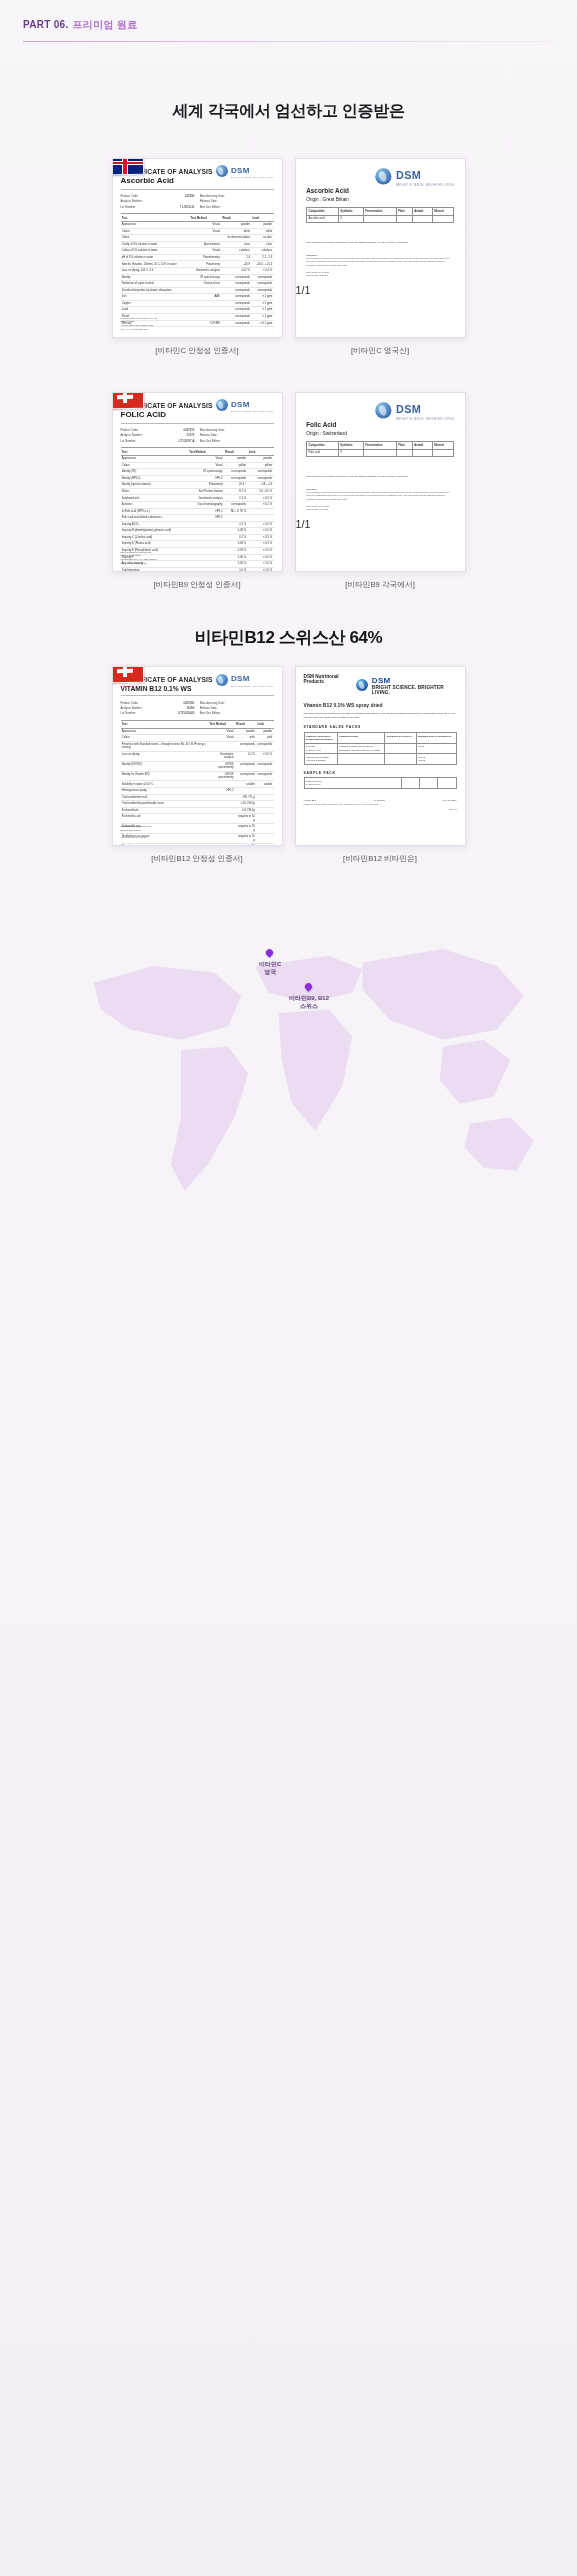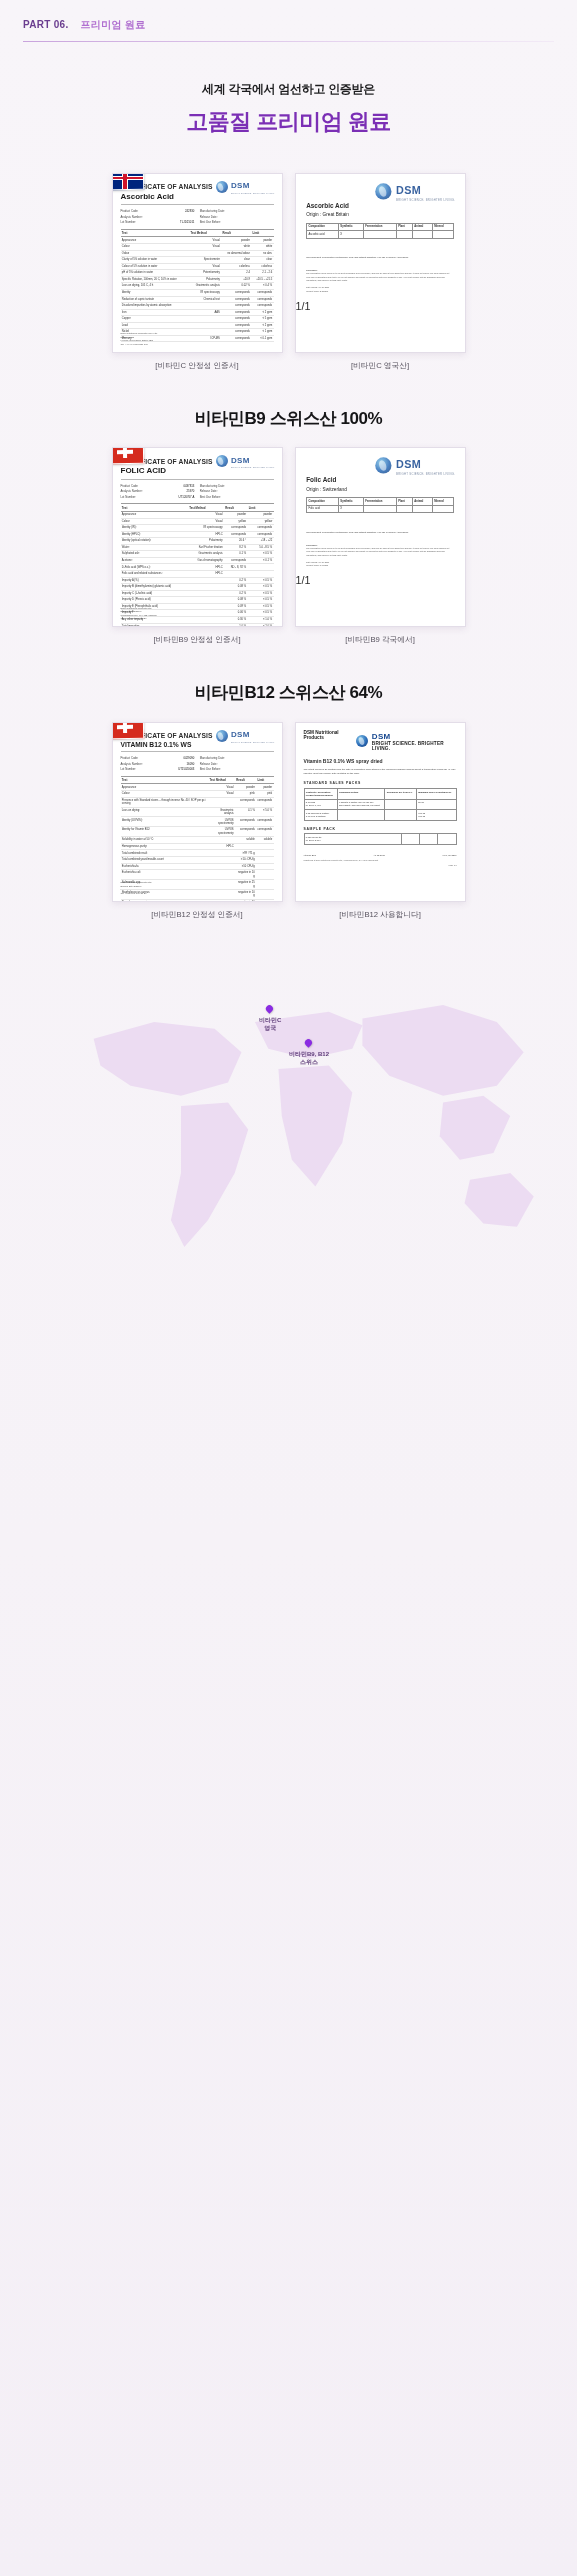--- a/index.html
+++ b/index.html
@@ -20,37 +20,38 @@
   
   .part-header {
     padding: 17.5px 23px 0 23px;
   }
   .part-header .line1 {
     font-size: 10px;
     letter-spacing: 0.3px;
     font-weight: bold;
   }
   .part-no { color: #6a3d8f; }
-  .part-title { color: #b06fd0; margin-left: 12px; }
+  .part-title { color: #b06fd0; margin-left: 4px; }
   .part-rule {
     margin: 9.4px 23px 0 23px;
     height: 0.7px;
     background: linear-gradient(90deg, #c9a4dd 0%, #e6d4ef 60%, #f2eaf6 100%);
   }
 
   
   .hero {
     text-align: center;
     padding: 39px 13.4px 0 13.4px;
   }
   .hero .h1 {
-    font-size: 12px;
+    font-size: 16px;
     font-weight: bold;
     color: #1d1d1f;
     letter-spacing: -0.3px;
+    margin-top: 20px;
   }
   .hero .h2 {
     margin-top: 9.4px;
     font-size: 22px;
     font-weight: bold;
     color: #7b2fb5;
     letter-spacing: -0.5px;
   }
   .hero .sub {
     margin-top: 28px;
@@ -274,21 +275,20 @@
 
   <div class="part-header">
     <div class="line1">
       <span class="part-no">PART 06.</span><span class="part-title">프리미엄 원료</span>
     </div>
   </div>
   <div class="part-rule"></div>
 
   <div class="hero">
     <div class="h1">세계 각국에서 엄선하고 인증받은</div>
-    <div class="h2">고품질 프리미엄 원료</div>
     <div class="sub">
     </div>
   </div>
 
   <div class="section">
     <div class="cards">
 
       <div class="card-wrap">
         <div class="doc">
           <div class="flag flag-uk"></div>
@@ -500,21 +500,20 @@
             </div>
           </div>
           <div class="pg">1/1</div>
         </div>
         <div class="caption">[비타민C 영국산]</div>
       </div>
     </div>
   </div>
 
   <div class="section">
-    <div class="section-title">비타민B9 스위스산 100%</div>
     <div class="cards">
 
       <div class="card-wrap">
         <div class="doc">
           <div class="flag flag-ch">
             <span class="cross-v"></span>
               <span class="cross-h"></span>
           </div>
           <div class="dsm-watermark">
             <div class="dsm">
@@ -977,21 +976,21 @@
             </table>
             <div class="b12foot">
               <span>Vitamin B12</span>
               <span>AT 12.2011</span>
               <span>0.70, 30.2300</span>
             </div>
             <div class="b12note">Registered at DSM Nutritional Products Ltd., Wurmisweg 576, CH-4303 Kaiseraugst</div>
             <div class="b12note" style="text-align:right">Page 1/1</div>
           </div>
         </div>
-        <div class="caption">[비타민B12 사용합니다]</div>
+        <div class="caption">[비타민B12 비타민은]</div>
       </div>
     </div>
   </div>
 
   <div class="map-area">
     <svg class="map-svg" width="551" height="363" viewBox="0 0 820 540">
       <g fill="#ecdcf2" stroke="none">
         <path d="M120,120 L210,95 L300,105 L340,140 L320,185 L250,205 L175,190 L130,160 Z"></path>
         <path d="M250,220 L320,215 L350,255 L330,320 L290,390 L255,430 L235,390 L250,320 Z"></path>
         <path d="M360,95 L470,80 L520,100 L505,135 L440,150 L380,135 Z"></path>

